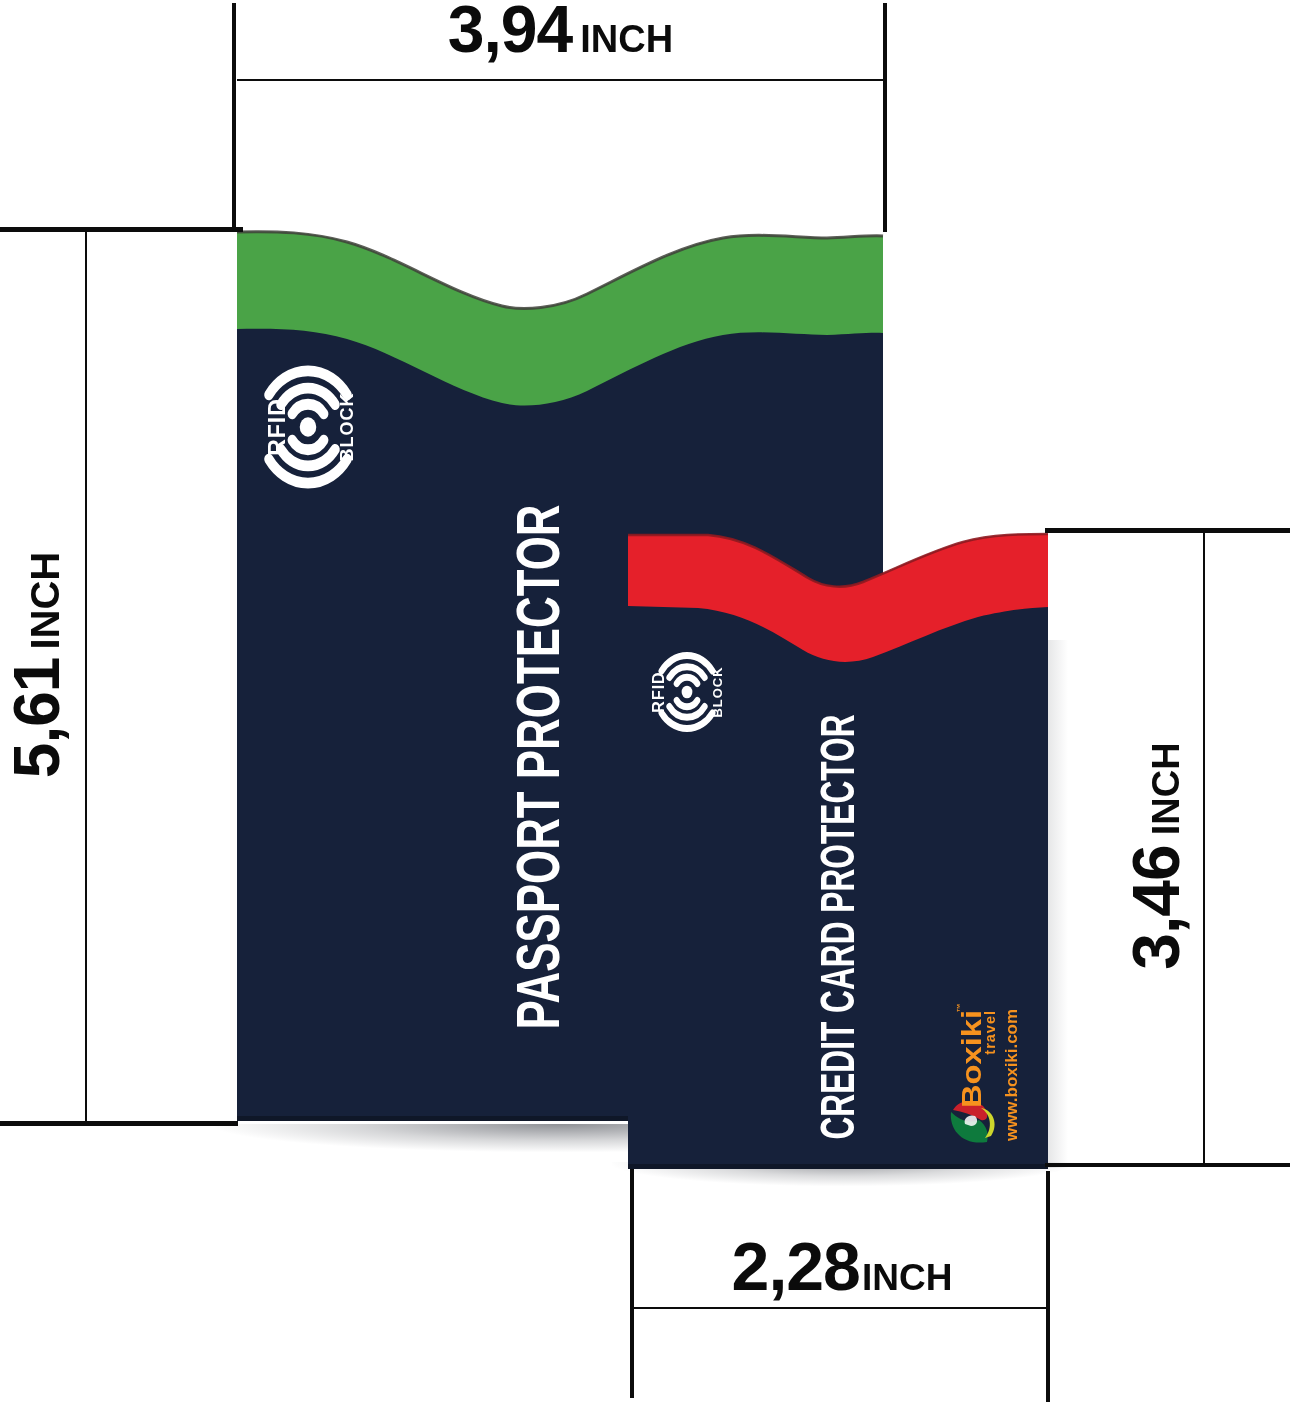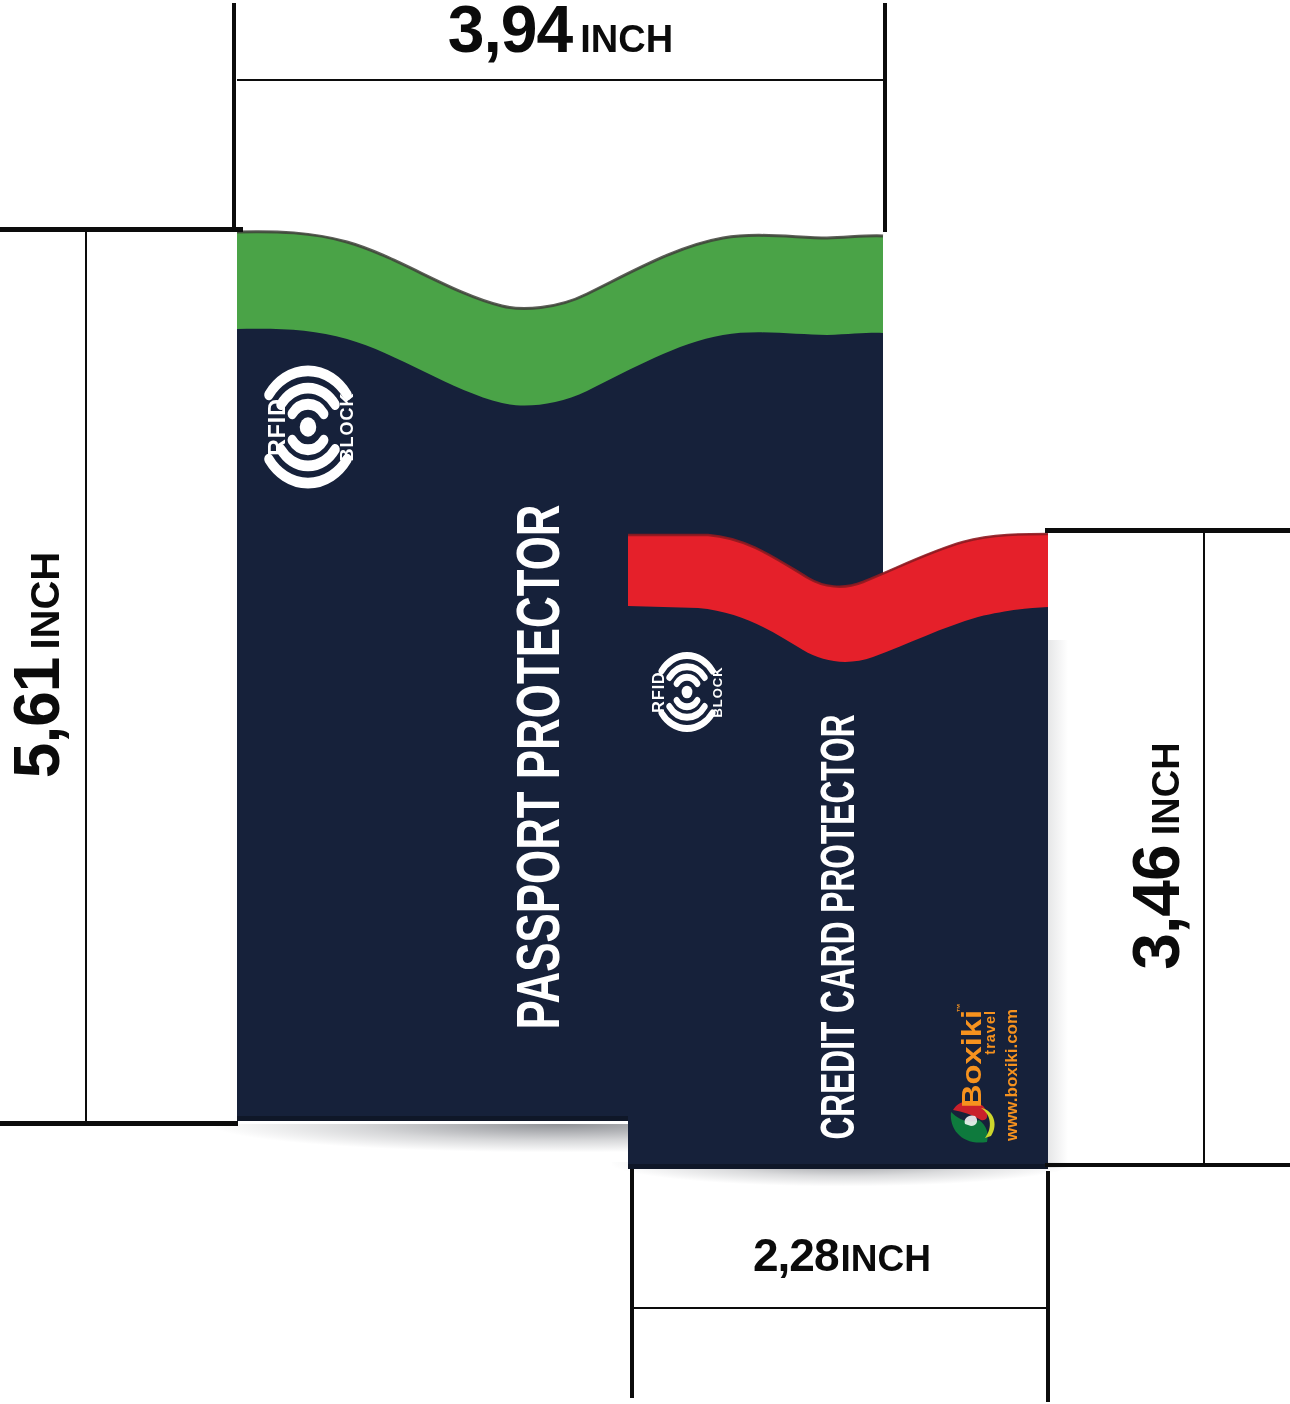--- a/index.html
+++ b/index.html
@@ -15,21 +15,21 @@
   .dim-label .v{font-size:66px;letter-spacing:-1px;}
   .dim-label .u{font-size:38px;}
   #dim-top{left:237px;top:-4px;width:647px;}
   #dim-top .u{margin-left:8px;}
   #dim-left{left:-120px;top:630px;width:320px;height:70px;transform:rotate(-90deg);}
   #dim-left .v{font-size:64px;}
   #dim-left .u{font-size:40px;margin-left:8px;}
   #dim-right{left:998px;top:821px;width:320px;height:70px;transform:rotate(-90deg);}
   #dim-right .u{margin-left:10px;}
   #dim-bottom{left:642px;top:1232px;width:400px;}
-  #dim-bottom .v{font-size:46px;}
+  #dim-bottom .v{font-size:68px;}
   #dim-bottom .u{font-size:37px;margin-left:2px;}
 
   
   .sleeve{position:absolute;overflow:visible;}
   #passport-sleeve{left:237px;top:220px;z-index:20;}
   #credit-sleeve{left:628px;top:520px;z-index:30;}
 
   
   .shadow{position:absolute;z-index:10;}
   #shadow-passport{left:215px;top:1124px;width:690px;height:28px;

